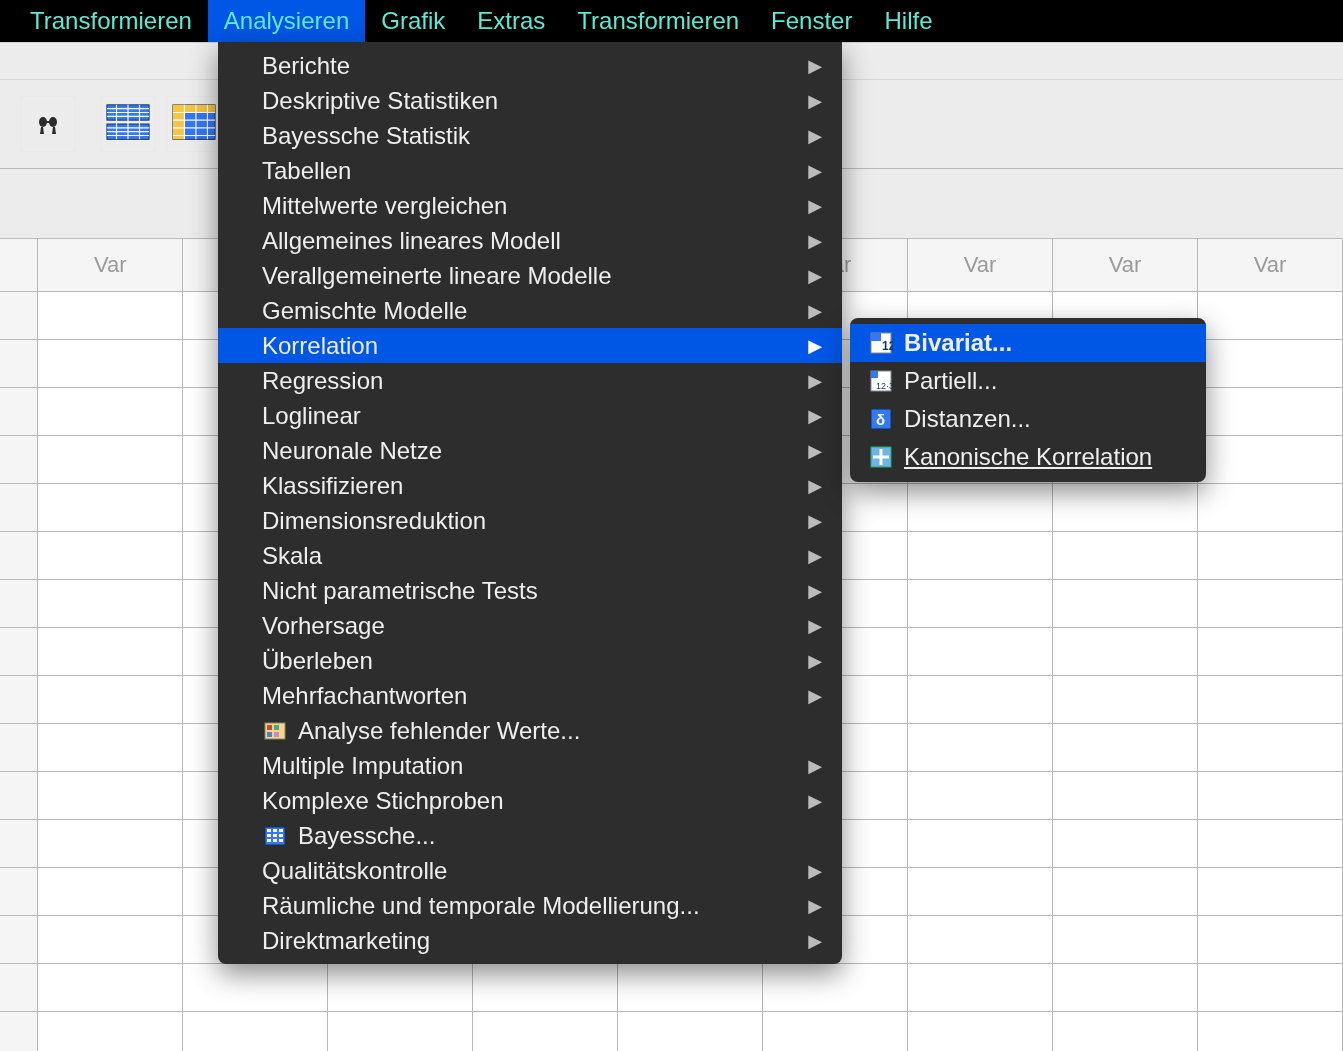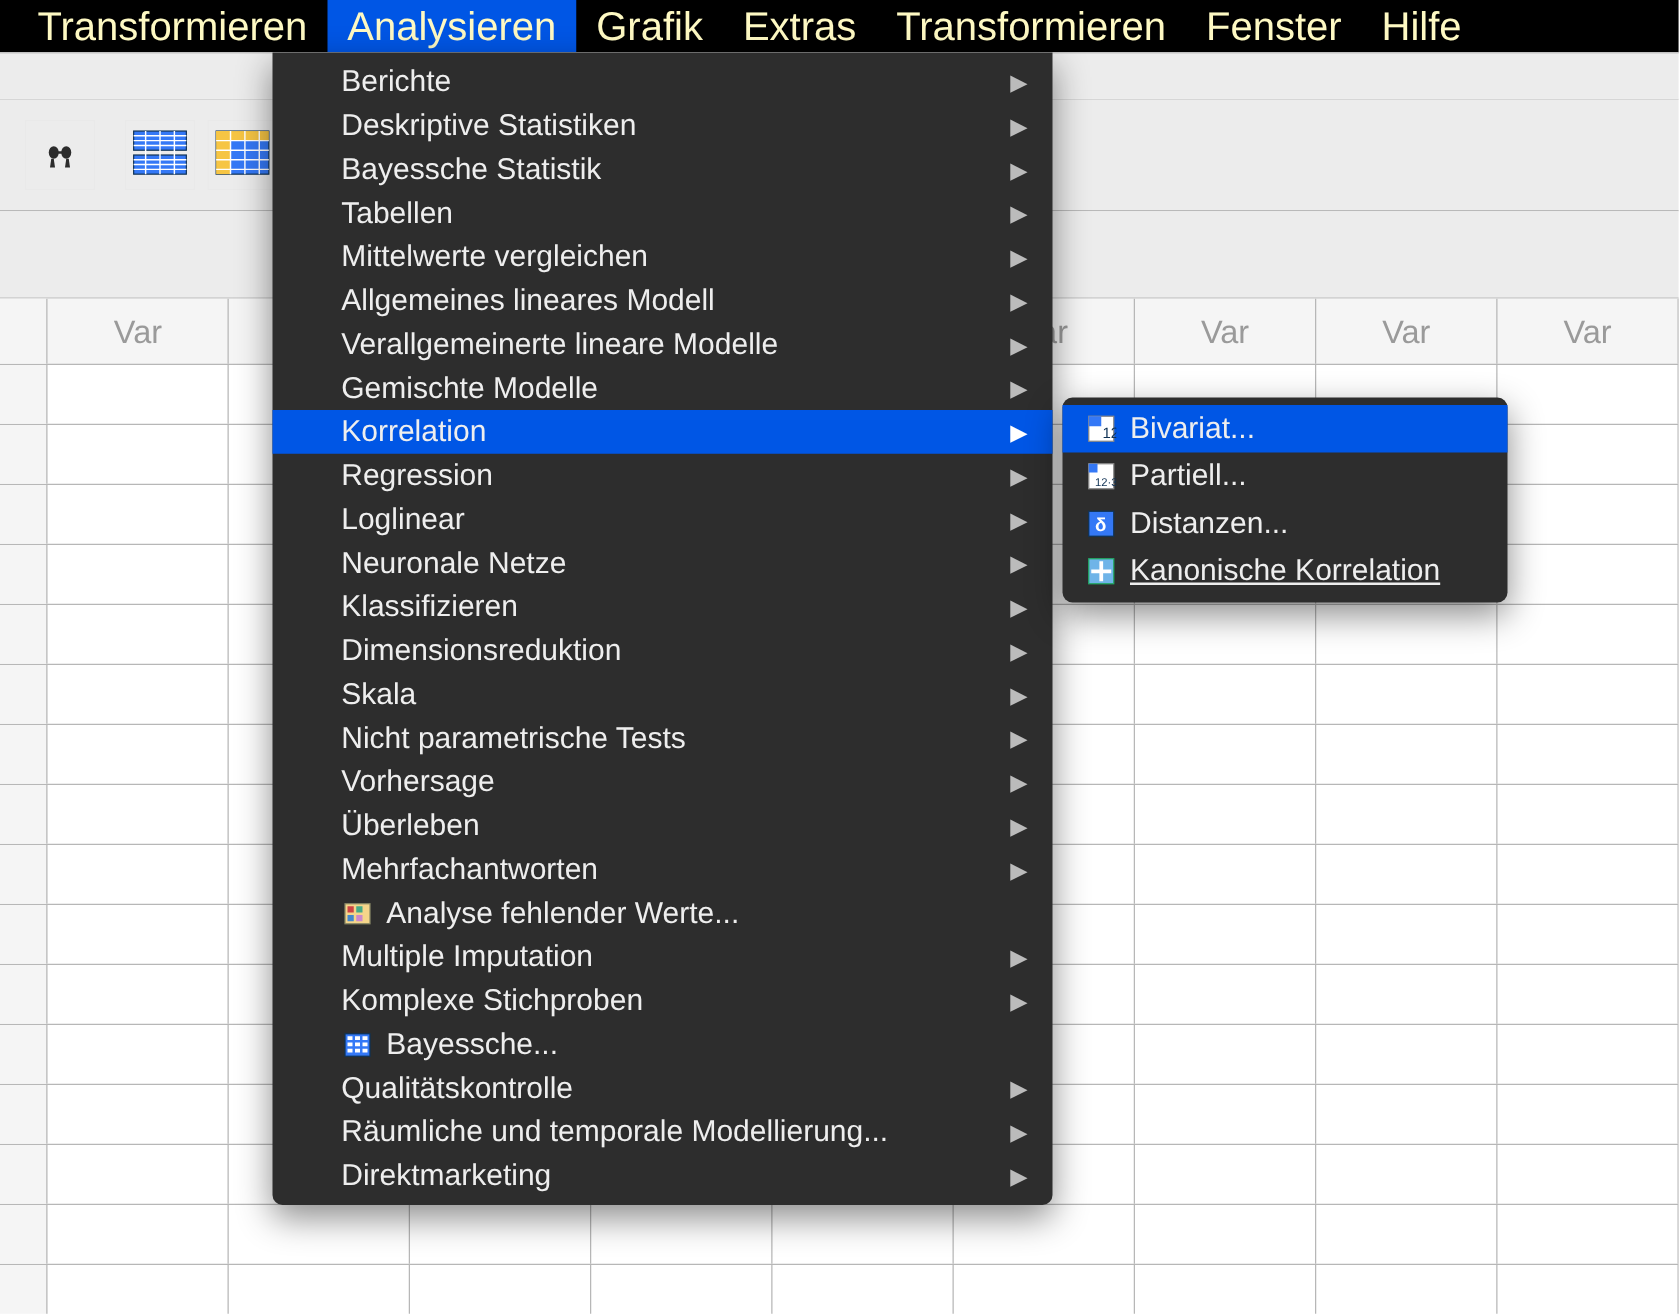--- a/index.html
+++ b/index.html
@@ -10,22 +10,22 @@
   height: 1051px;
   overflow: hidden;
   position: relative;
 }
 .menubar {
   background: #000;
   height: 42px;
   display: flex;
   align-items: flex-start;
   padding-left: 14px;
-  color: #fef9c3;
-  font-size: 32px;
+  color: #5eead4;
+  font-size: 24px;
   font-weight: 400;
 }
 .menubar-item {
   padding: 8px 16px;
   height: 42px;
   display: flex;
   align-items: center;
   cursor: default;
 }
 .menubar-item.active {
@@ -90,21 +90,21 @@
   background: #f5f5f5;
   border-right: 1px solid #b7b7b7;
 }
 .col-head {
   width: 155px;
   border-right: 1px solid #b7b7b7;
   display: flex;
   align-items: center;
   justify-content: center;
   color: #9a9a9a;
-  font-size: 26px;
+  font-size: 22px;
 }
 .grid-rows {
   position: relative;
 }
 .grid-row {
   display: flex;
   height: 48px;
   border-bottom: 1px solid #b7b7b7;
 }
 .row-head {
@@ -133,21 +133,21 @@
   top: 318px;
   width: 356px;
   border-radius: 8px;
 }
 .menu-item {
   height: 35px;
   display: flex;
   align-items: center;
   color: #eee;
   font-size: 24px;
-  padding-left: 55px;
+  padding-left: 44px;
   padding-right: 20px;
   position: relative;
   cursor: default;
 }
 .menu-item .mi-icon {
   width: 26px;
   height: 26px;
   margin-right: 10px;
   display: inline-flex;
   align-items: center;
@@ -591,21 +591,21 @@
       <span>Räumliche und temporale Modellierung...</span>
       <span class="arrow">▶</span>
     </div>
     <div class="menu-item">
       <span>Direktmarketing</span>
       <span class="arrow">▶</span>
     </div>
   </div>
 
 <div class="dropdown sub" id="dropdown-sub">
-    <div class="menu-item highlight" style="height: 38px; padding-left: 18px;">
+    <div class="menu-item highlight" style="height: 38px; padding-left: 18px; font-weight: bold;">
       <span class="mi-icon">
         <svg width="24" height="24" viewBox="0 0 24 24">
           <rect x="2" y="2" width="20" height="20" fill="#fff" stroke="#888"></rect>
           <rect x="2" y="2" width="10" height="8" fill="#3478f6"></rect>
           <text x="13" y="19" font-size="12" fill="#135" font-family="Arial">12</text>
         </svg>
       </span>
       <span>Bivariat...</span>
     </div>
     <div class="menu-item" style="height: 38px; padding-left: 18px;">

